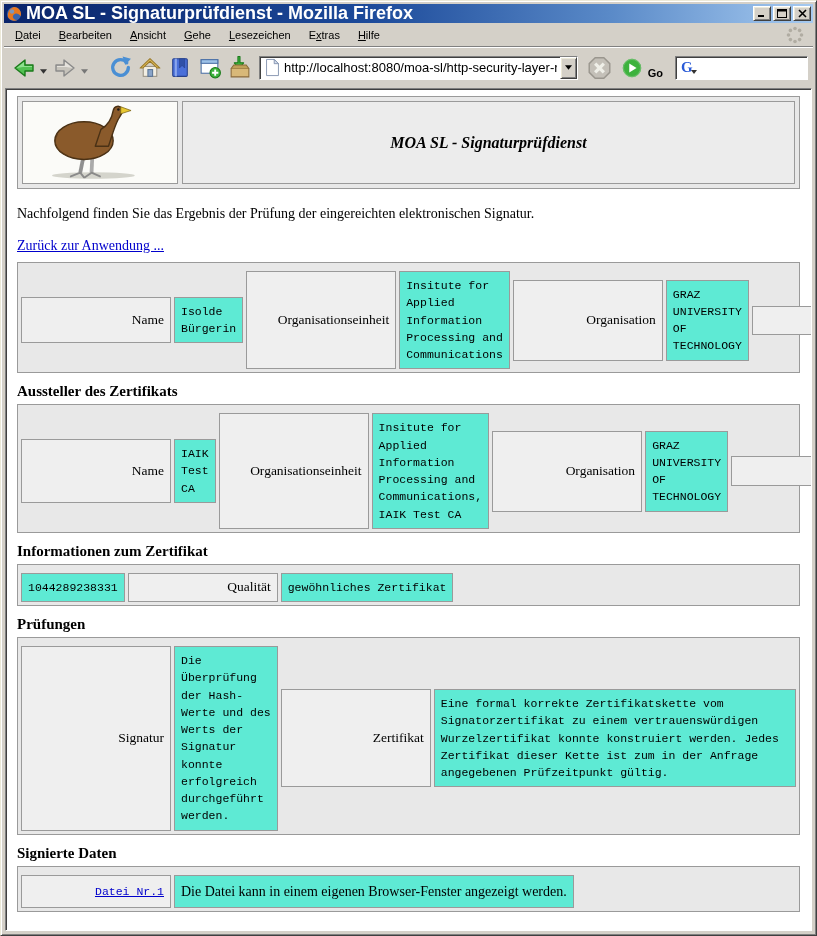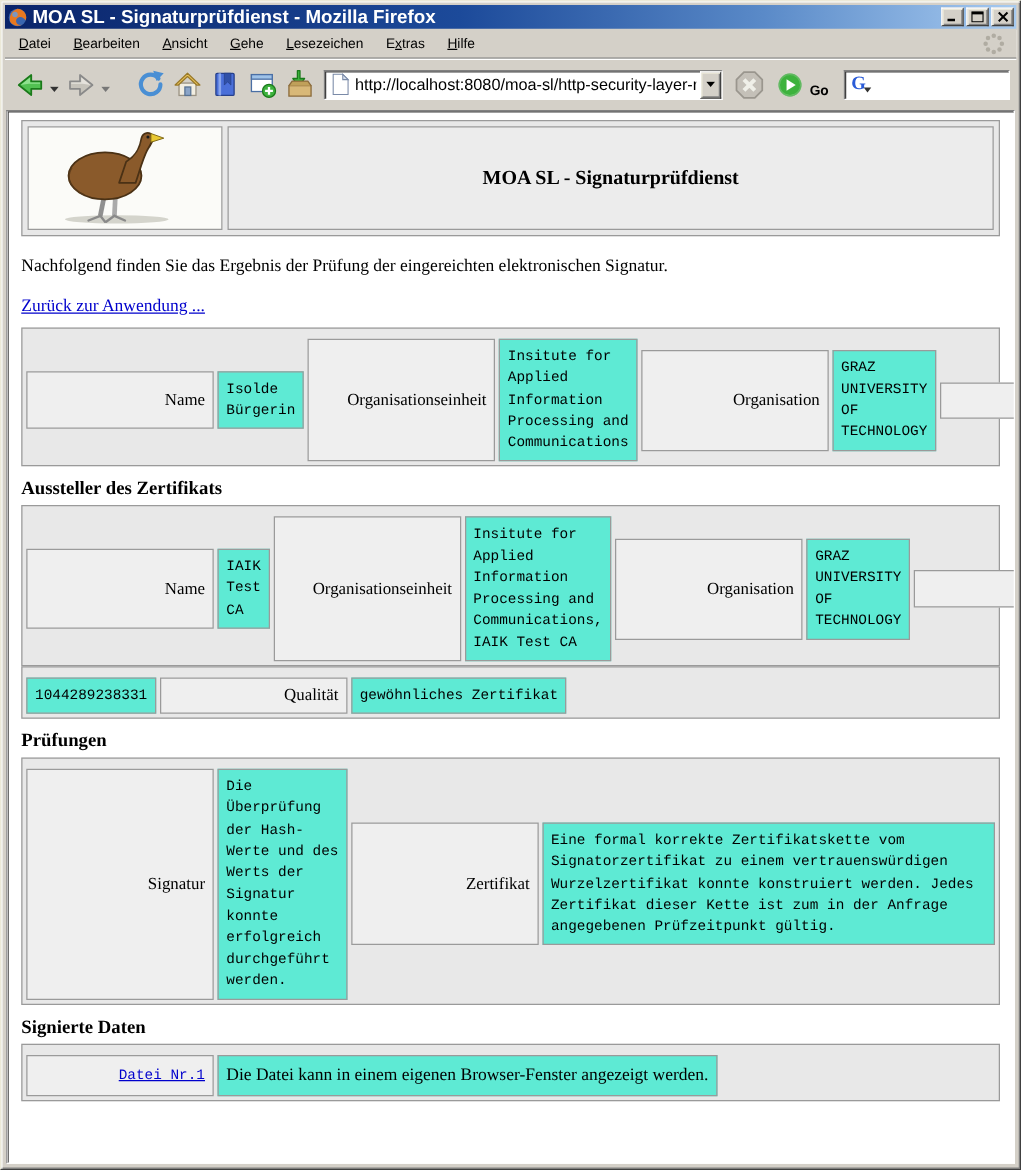--- a/index.html
+++ b/index.html
@@ -5,21 +5,21 @@
   html,body{margin:0;padding:0;background:#808080;}
   body{width:817px;height:936px;overflow:hidden;font-family:"Liberation Sans",sans-serif;}
   .window{box-sizing:border-box;width:817px;height:936px;background:#d4d0c8;
     border:1px solid;border-color:#ece9d8 #404040 #404040 #ece9d8;
     box-shadow:inset 1px 1px 0 #ffffff, inset -1px -1px 0 #808080;
     padding:3px;display:flex;flex-direction:column;}
   
   .titlebar{height:19px;flex:0 0 19px;background:linear-gradient(90deg,#0a246a 0%,#1c4a9a 45%,#5a8ac8 75%,#a6caf0 100%);
     display:flex;align-items:center;padding:0 2px;}
   .titlebar .fficon{width:16px;height:16px;margin-right:4px;flex:0 0 16px;}
-  .title-text{color:#fff;font-weight:bold;font-size:15px;flex:1;white-space:nowrap;overflow:hidden;}
+  .title-text{color:#fff;font-weight:bold;font-size:18px;flex:1;white-space:nowrap;overflow:hidden;}
   .win-btn{width:18px;height:15px;margin-left:2px;background:#d4d0c8;
     border:1px solid;border-color:#ffffff #404040 #404040 #ffffff;
     box-shadow:inset 1px 1px 0 #ece9d8, inset -1px -1px 0 #808080;
     display:flex;align-items:center;justify-content:center;padding:0;cursor:default;}
   
   .menubar{height:23px;flex:0 0 23px;display:flex;align-items:center;padding:0 2px;
     border-bottom:1px solid #808080;box-shadow:0 1px 0 #ffffff;}
   .menu-item{padding:3px 9px;font-size:11px;color:#000;cursor:default;}
   .menu-item .accel{text-decoration:underline;}
   .throbber{margin-left:auto;margin-right:6px;width:20px;height:20px;}
@@ -39,21 +39,21 @@
   .searchbox{width:133px;height:24px;box-sizing:border-box;background:#fff;margin-left:6px;
     border:1px solid;border-color:#808080 #ffffff #ffffff #808080;box-shadow:inset 1px 1px 0 #404040;
     display:flex;align-items:center;padding:0 3px;}
   .search-input{border:none;outline:none;flex:1;min-width:0;font-size:12px;background:transparent;}
   .glogo{font-family:"Liberation Serif",serif;font-weight:bold;font-size:15px;color:#2a5bd7;position:relative;padding:0 4px 0 2px;line-height:1;}
   .glogo:after{content:"";position:absolute;right:0;bottom:1px;border-left:3px solid transparent;border-right:3px solid transparent;border-top:4px solid #333;}
   
   .content{flex:1;background:#ffffff;margin:1px 1px 1px 1px;
     border:1px solid;border-color:#808080 #ffffff #ffffff #808080;box-shadow:inset 1px 1px 0 #404040;
     padding:7px 11px;overflow:hidden;font-family:"Liberation Serif",serif;color:#000;}
-  .banner{display:flex;box-sizing:border-box;height:93px;border:1px solid #9a9a9a;background:#e8e8e8;padding:4px;gap:4px;}
+  .banner{display:flex;box-sizing:border-box;height:93px;border:1px solid #9a9a9a;background:#e8e8e8;padding:4px;gap:4px;font-style:italic;}
   .banner-left{flex:0 0 154px;background:#fbfbf8;border:1px solid #9a9a9a;display:flex;align-items:center;justify-content:center;}
   .banner-right{flex:1;background:#ececec;border:1px solid #9a9a9a;display:flex;align-items:center;justify-content:center;
     font-weight:bold;font-size:16px;}
   .intro{margin:17px 0 14px;font-size:14px;}
   .app-link{color:#0000cc;font-size:14px;text-decoration:underline;cursor:pointer;}
   .backlink-top{display:inline-block;margin:0 0 8px 0;}
   h2.section{font-size:15px;margin:10px 0 4px;font-weight:bold;}
   .dtable{border:1px solid #9a9a9a;background:#e8e8e8;padding:8px 3px 3px 3px;display:flex;flex-direction:row;gap:3px;align-items:center;}
   .trow{display:flex;gap:3px;}
   .tlabel{flex:0 0 150px;box-sizing:border-box;border:1px solid #9a9a9a;background:#efefef;
@@ -257,20 +257,21 @@
       <div class="trow">
         <div class="tlabel">Organisation</div>
         <div class="tvalue">GRAZ UNIVERSITY OF TECHNOLOGY</div>
       </div>
       <div class="trow">
         <div class="tlabel">Staat</div>
         <div class="tvalue">AT</div>
       </div>
     </div>
 
+    <h2 class="section">Informationen zum Zertifikat</h2>
     <div class="dtable">
       <div class="trow">
         <div class="tvalue">1044289238331</div>
       </div>
       <div class="trow">
         <div class="tlabel">Qualität</div>
         <div class="tvalue">gewöhnliches Zertifikat</div>
       </div>
     </div>
 

